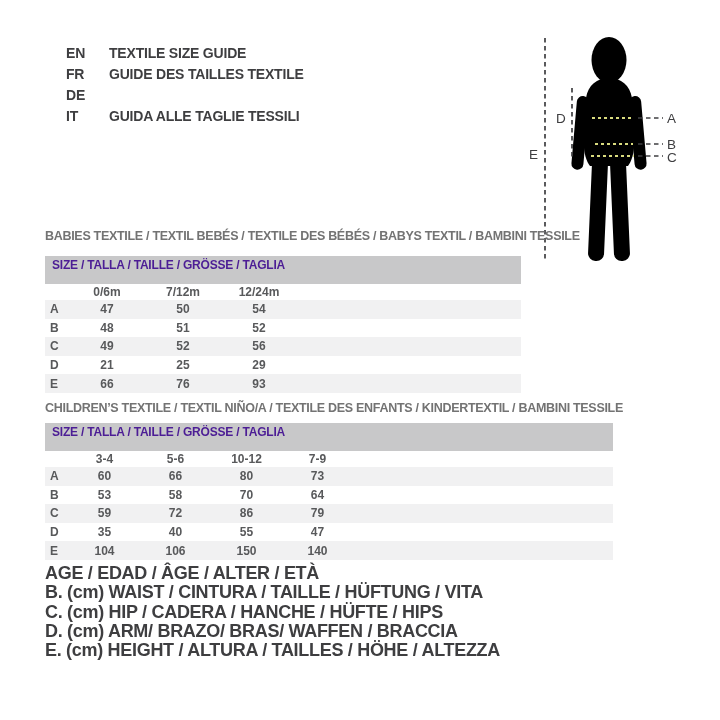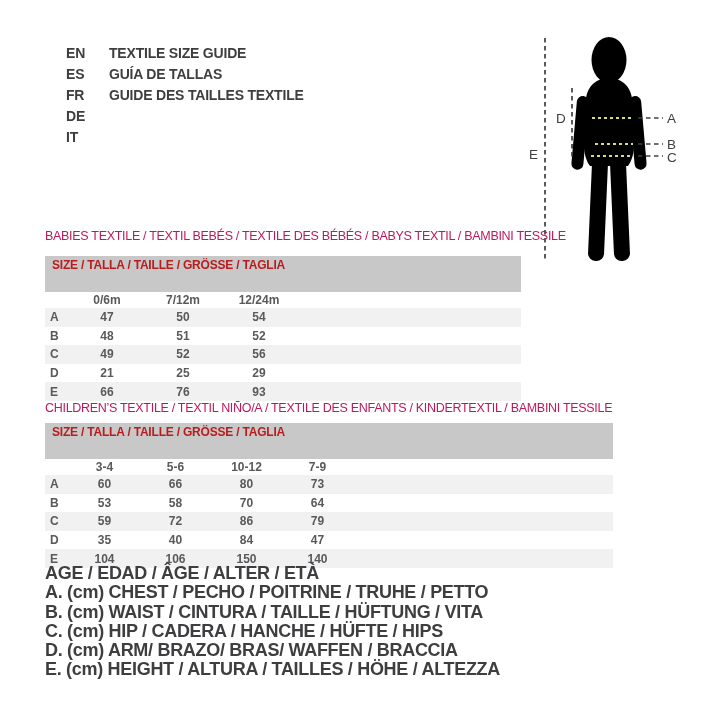--- a/index.html
+++ b/index.html
@@ -8,24 +8,24 @@
     font-family:"Liberation Sans",sans-serif;color:#3e3e40;
   }
   
   .lang-list{position:absolute;left:66px;top:43px;}
   .lang-row{display:flex;line-height:21px;font-size:14px;font-weight:700;letter-spacing:-0.2px;}
   .lang-code{width:43px;flex:0 0 43px;}
   
   .figure{position:absolute;left:520px;top:20px;width:200px;height:250px;}
   .figure text{font-family:"Liberation Sans",sans-serif;font-size:13.5px;fill:#3e3e40;}
   
-  .heading{position:absolute;left:45px;font-size:12.5px;font-weight:400;letter-spacing:-0.3px;white-space:nowrap;color:#be185d;}
+  .heading{position:absolute;left:45px;font-size:12.5px;font-weight:700;letter-spacing:-0.3px;white-space:nowrap;color:#737373;}
   
   .table{position:absolute;left:45px;font-size:12px;color:#58595b;}
-  .size-bar{height:36px;line-height:18px;background:#c8c8c9;padding-left:7px;font-weight:700;letter-spacing:-0.2px;color:#b91c1c;box-sizing:border-box;}
+  .size-bar{height:28px;line-height:18px;background:#c8c8c9;padding-left:7px;font-weight:700;letter-spacing:-0.2px;color:#4c1d95;box-sizing:border-box;}
   .t-row{display:flex;align-items:center;height:16px;}
   .t-row.data{height:18.6px;}
   .t-row.stripe{background:#f1f1f2;}
   .row-label{width:24px;flex:0 0 24px;padding-left:5px;box-sizing:border-box;font-weight:700;}
   .t-cell{text-align:center;font-weight:700;}
   .b-cell{width:76px;flex:0 0 76px;}
   .c-cell{width:71px;flex:0 0 71px;}
   
   .legend{position:absolute;left:45px;top:564px;font-size:18px;font-weight:700;letter-spacing:-0.3px;line-height:19.3px;white-space:nowrap;color:#3e3e40;}
 </style>
@@ -33,32 +33,29 @@
 <body>
 
 <div class="page">
 
   <div class="lang-list">
     <div class="lang-row">
       <span class="lang-code">EN</span>
       <span class="lang-title">TEXTILE SIZE GUIDE</span>
     </div>
     <div class="lang-row">
-      <span class="lang-code">ES</span>
-      <span class="lang-title">GUÍA DE TALLAS</span>
-    </div>
-    <div class="lang-row">
       <span class="lang-code">FR</span>
       <span class="lang-title">GUIDE DES TAILLES TEXTILE</span>
     </div>
     <div class="lang-row">
       <span class="lang-code">DE</span>
     </div>
     <div class="lang-row">
       <span class="lang-code">IT</span>
+      <span class="lang-title">GUIDA ALLE TAGLIE TESSILI</span>
     </div>
   </div>
 
   <svg class="figure" viewBox="0 0 200 250">
 
     <g fill="#000000">
       <ellipse cx="89" cy="40" rx="17.5" ry="23"></ellipse>
       <path d="M89 58 C101 58 110 65 112 78 L114 118 C115 134 111 142 108 146 L70 146 C67 142 63 134 64 118 L66 78 C68 65 77 58 89 58 Z"></path>
       <rect x="57" y="76" width="12" height="74" rx="6" transform="rotate(5 63 80)"></rect>
       <rect x="109" y="76" width="12" height="74" rx="6" transform="rotate(-5 115 80)"></rect>
@@ -155,34 +152,33 @@
       <div class="row-label">C</div>
       <div class="t-cell c-cell">59</div>
       <div class="t-cell c-cell">72</div>
       <div class="t-cell c-cell">86</div>
       <div class="t-cell c-cell">79</div>
     </div>
     <div class="t-row data">
       <div class="row-label">D</div>
       <div class="t-cell c-cell">35</div>
       <div class="t-cell c-cell">40</div>
-      <div class="t-cell c-cell">84</div>
+      <div class="t-cell c-cell">55</div>
       <div class="t-cell c-cell">47</div>
     </div>
     <div class="t-row data stripe">
       <div class="row-label">E</div>
       <div class="t-cell c-cell">104</div>
       <div class="t-cell c-cell">106</div>
       <div class="t-cell c-cell">150</div>
       <div class="t-cell c-cell">140</div>
     </div>
   </div>
 
   <div class="legend">
     <div>AGE / EDAD / ÂGE / ALTER / ETÀ</div>
-    <div>A. (cm) CHEST / PECHO / POITRINE / TRUHE / PETTO</div>
     <div>B. (cm) WAIST / CINTURA / TAILLE / HÜFTUNG / VITA</div>
     <div>C. (cm) HIP / CADERA / HANCHE / HÜFTE / HIPS</div>
     <div>D. (cm) ARM/ BRAZO/ BRAS/ WAFFEN / BRACCIA</div>
     <div>E. (cm) HEIGHT / ALTURA / TAILLES / HÖHE / ALTEZZA</div>
   </div>
 
 </div>
 
 </body></html>

